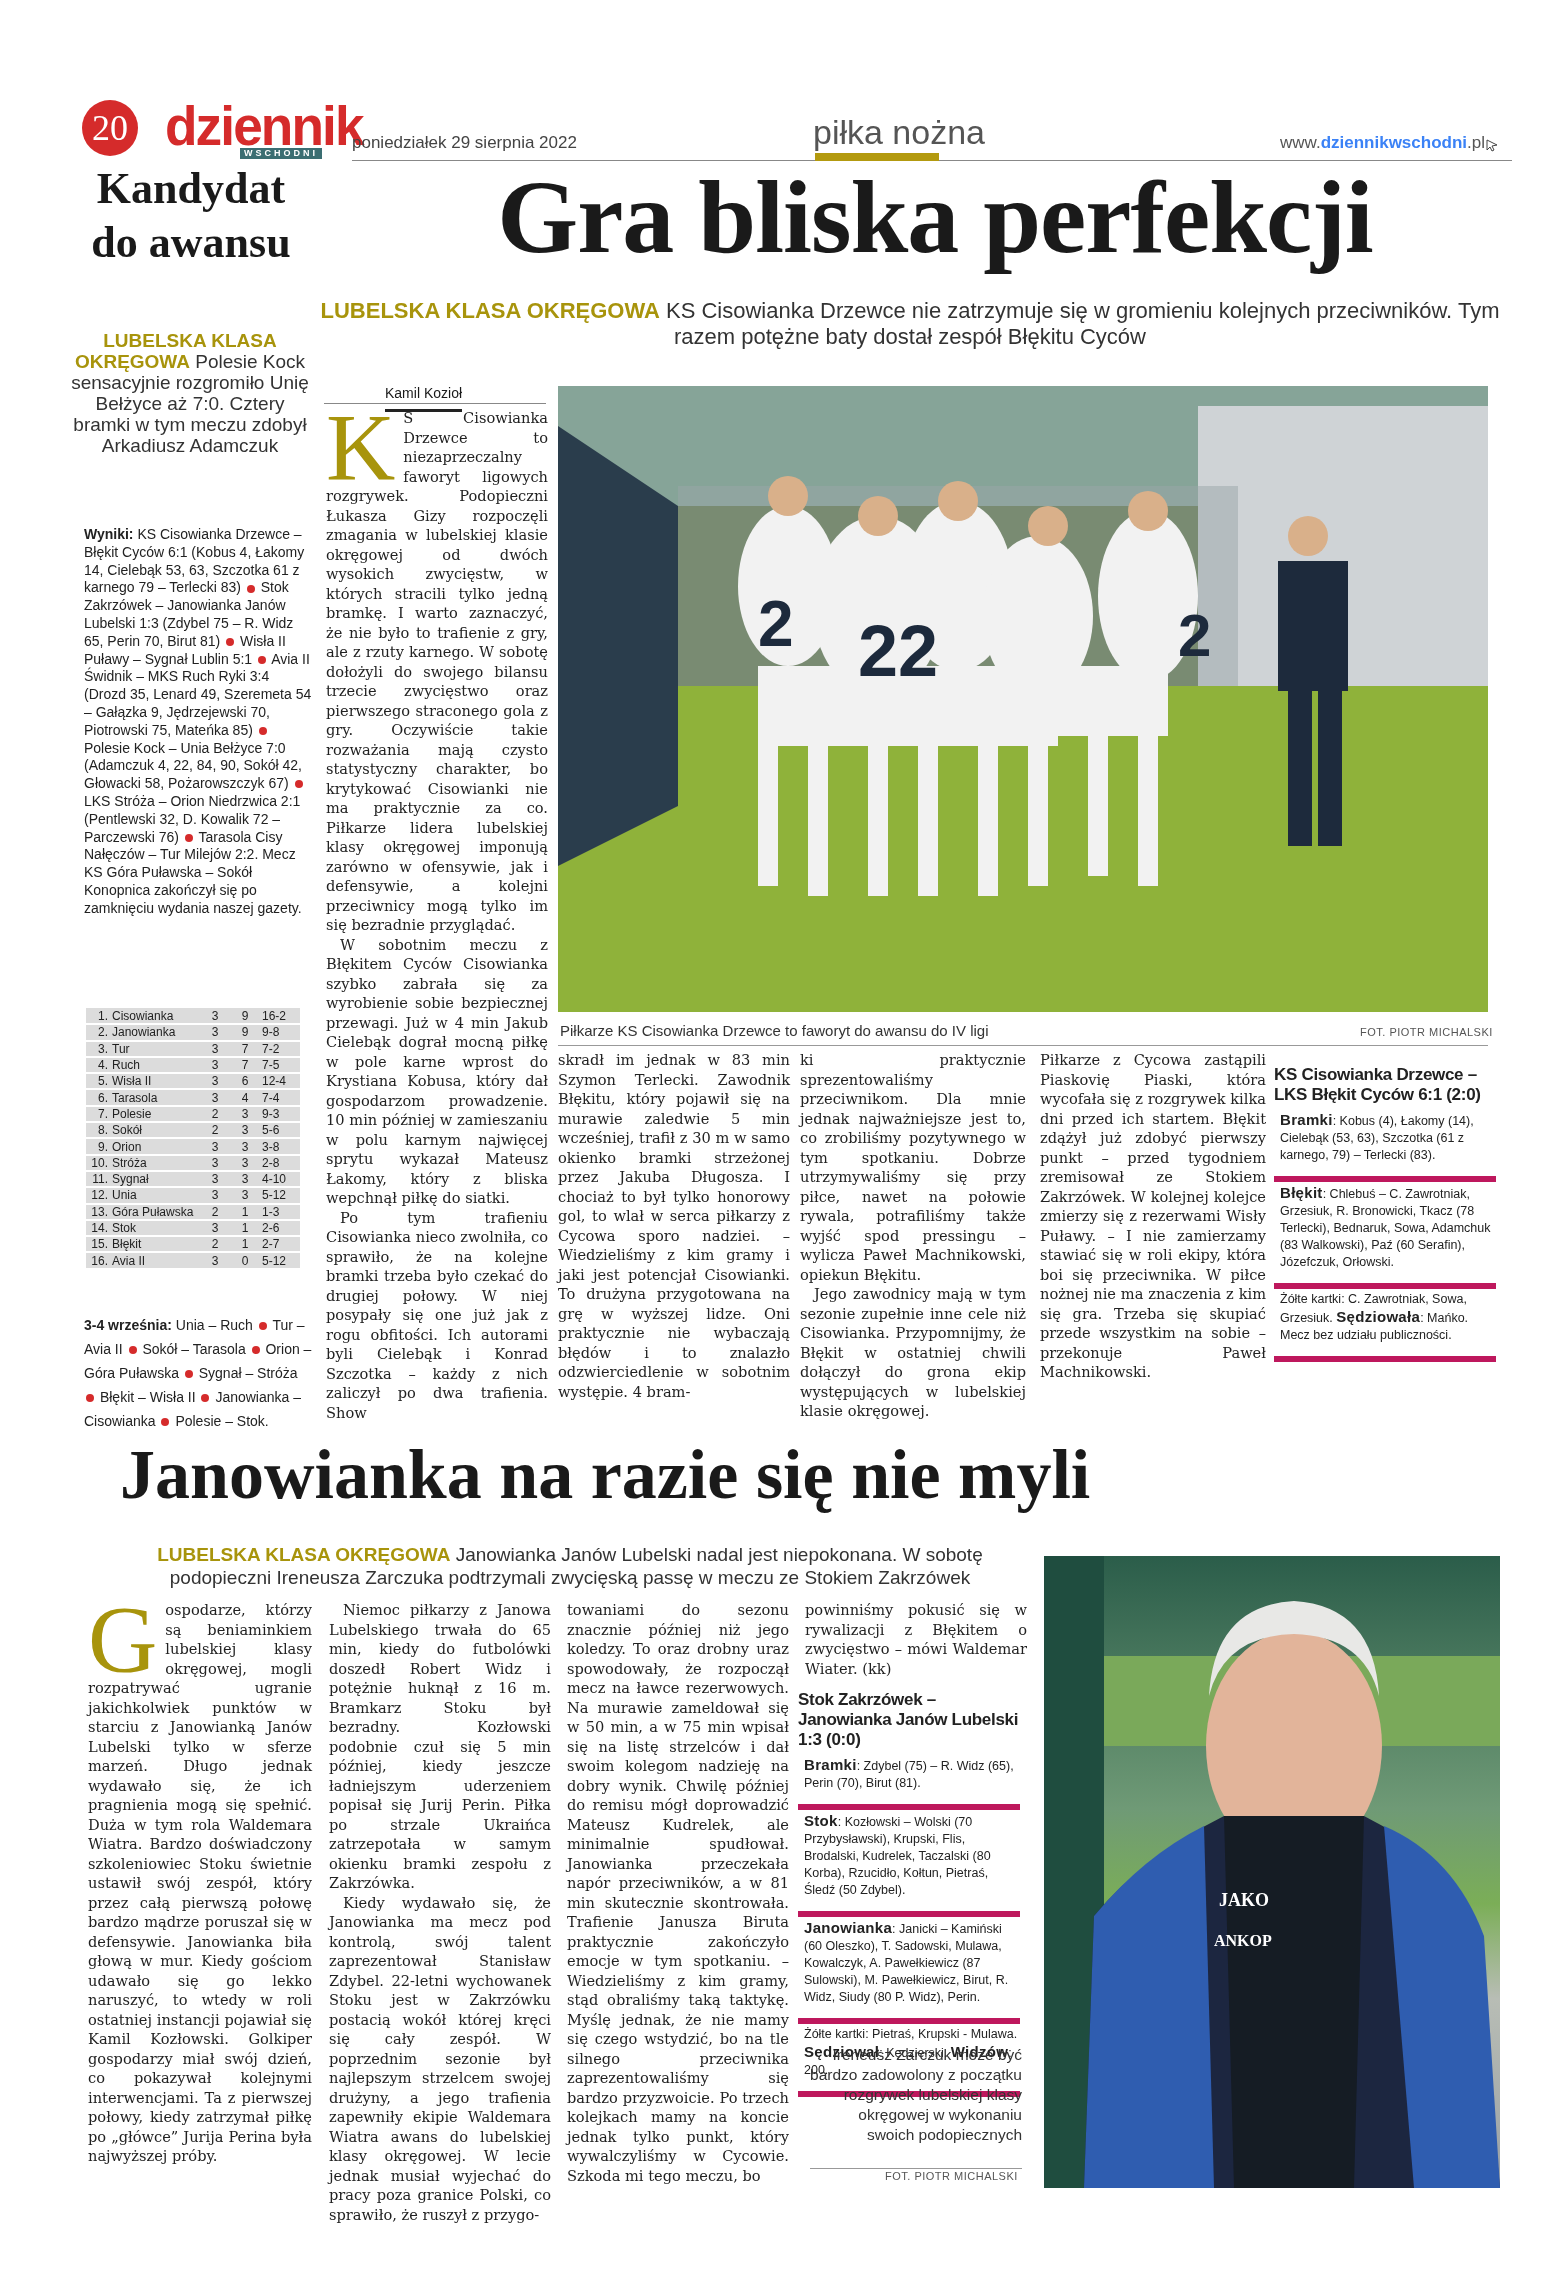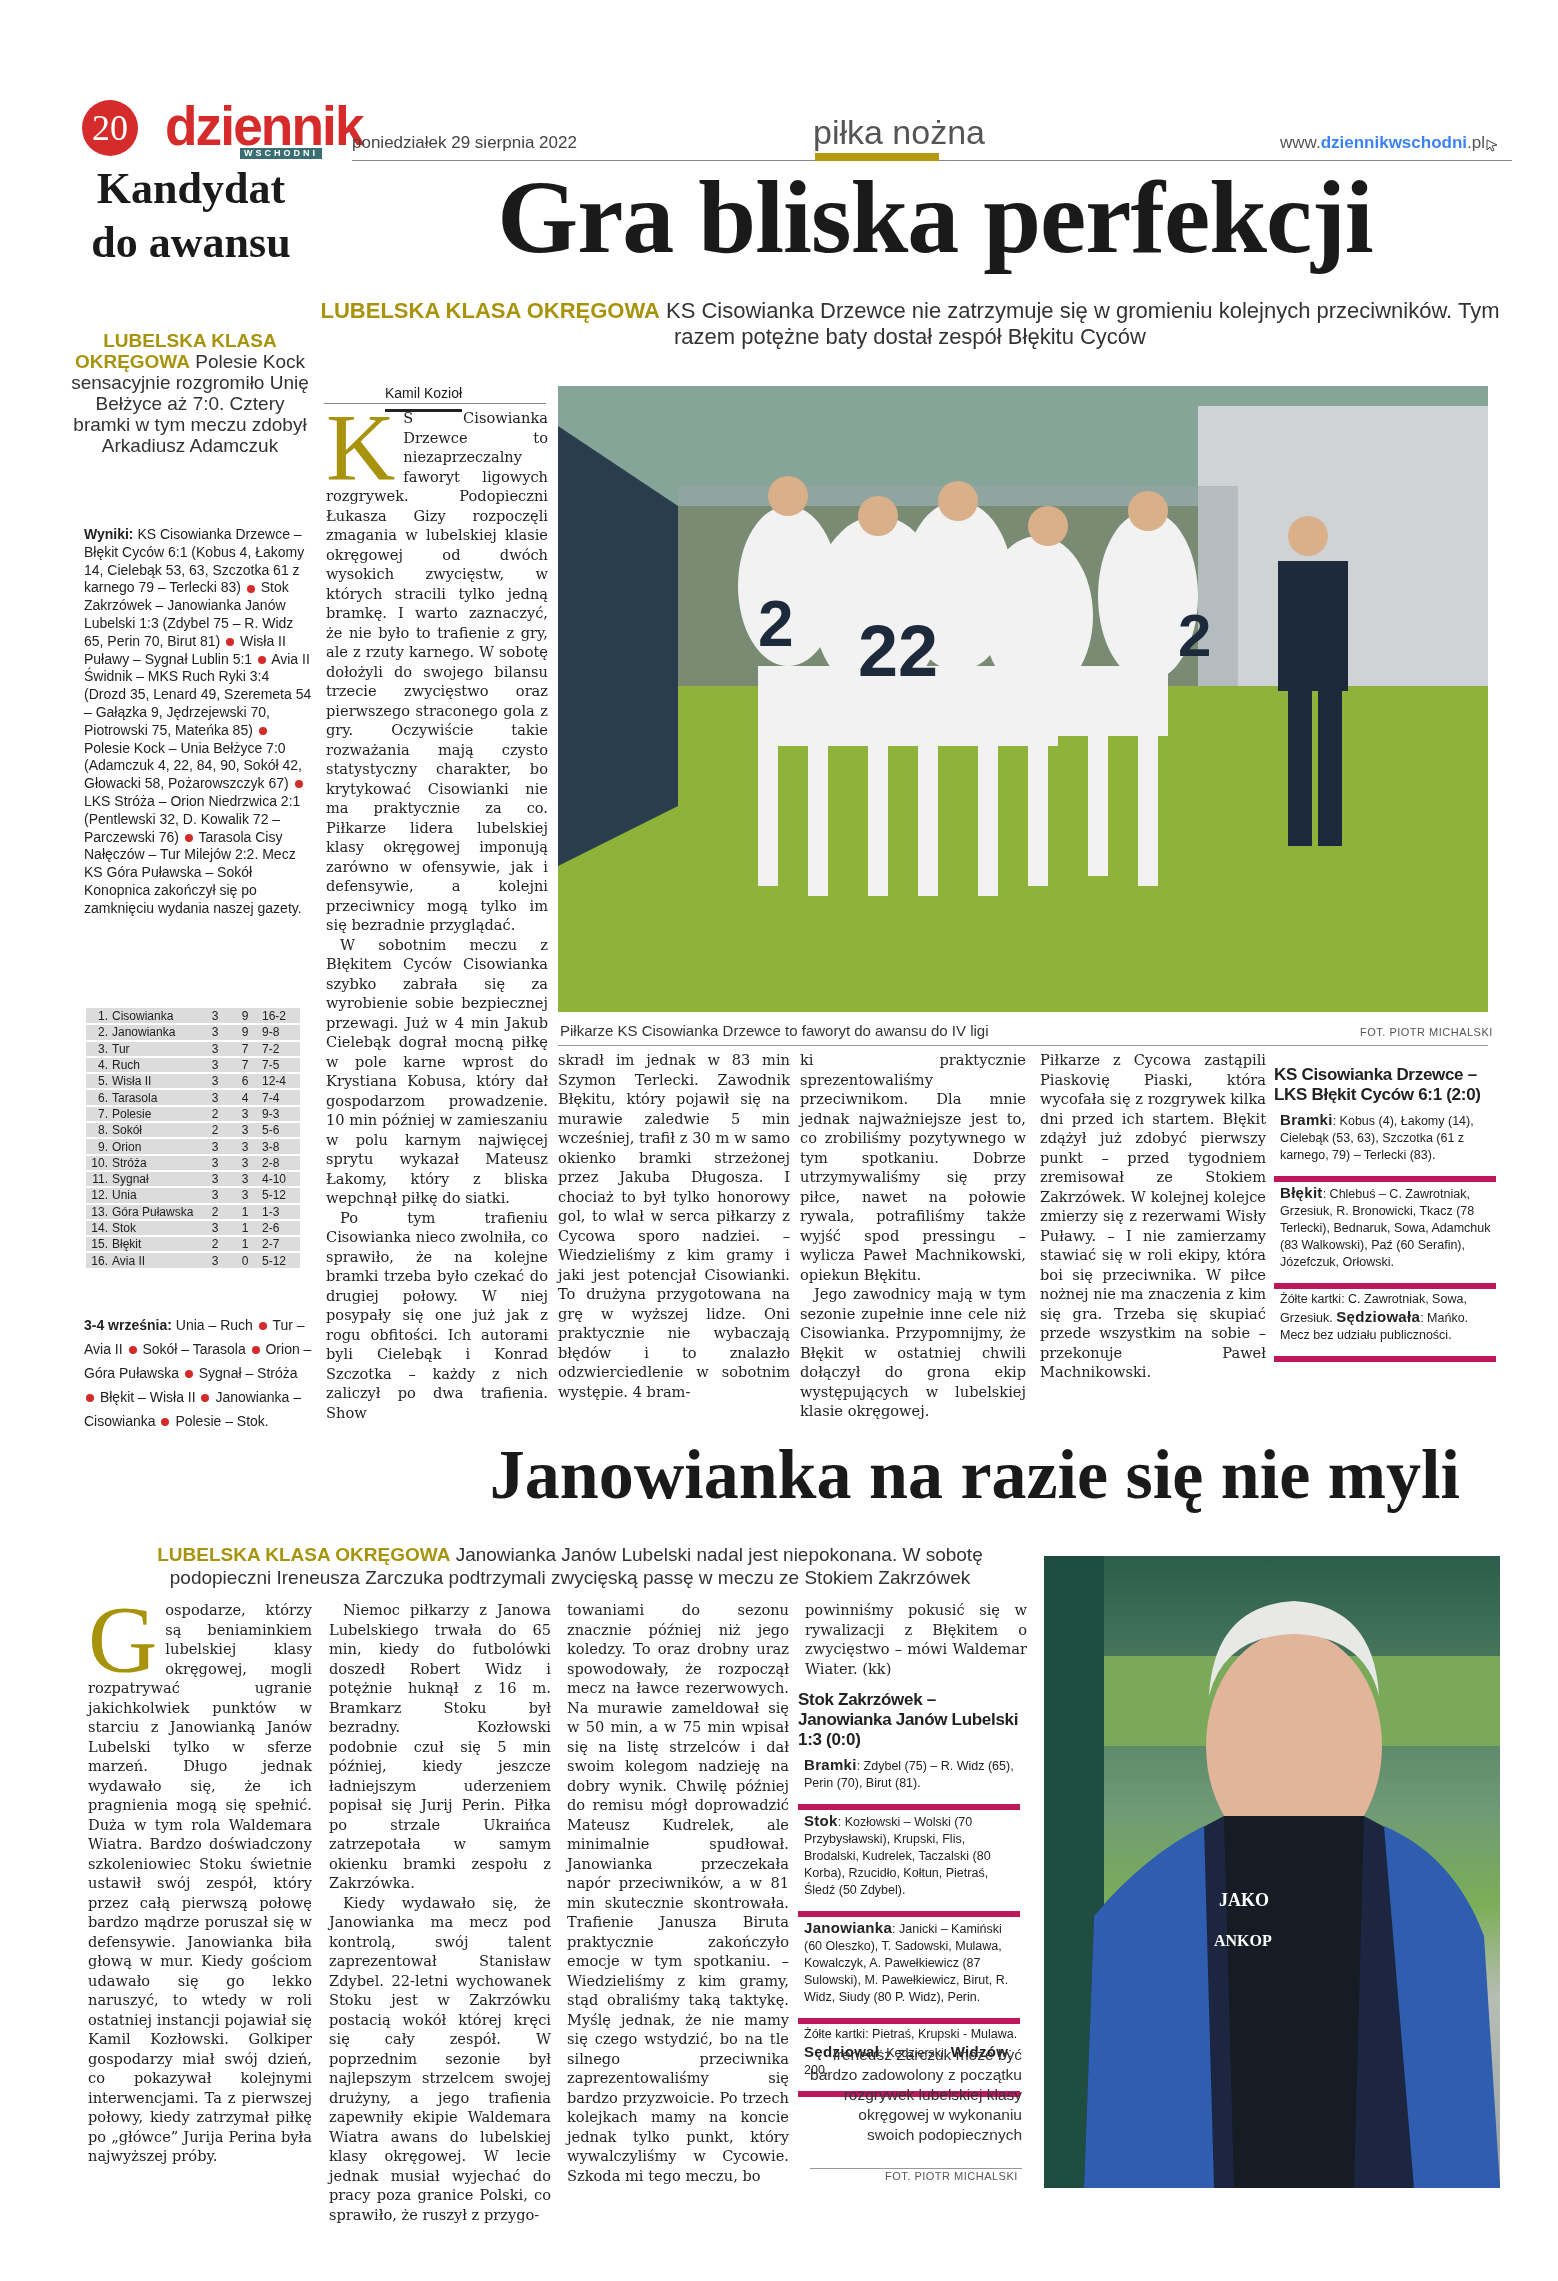--- a/index.html
+++ b/index.html
@@ -48,21 +48,21 @@
   #cap1-line{left:558px;top:1045px;width:930px;height:1px;background:#999}
   #a1c2{left:558px;top:1050px;width:232px}
   #a1c3{left:800px;top:1050px;width:226px}
   #a1c4{left:1040px;top:1050px;width:226px}
   #box1{left:1274px;top:1065px;width:222px;font-family:"Liberation Sans",sans-serif;font-size:12.5px;line-height:17px;color:#222}
   #box1 h3,#box2 h3{font-family:"Liberation Sans",sans-serif;font-size:17px;line-height:20px;font-weight:bold;margin-bottom:4px;letter-spacing:-0.3px}
   .bx{border-bottom:6px solid #be185d;padding:2px 0 12px 6px;transform:scaleX(1)}
   .bx b{font-size:15px;letter-spacing:0.3px}
 
   
-  #title2{left:120px;top:1435px;width:1340px;text-align:right;font-family:"Liberation Serif",serif;font-weight:bold;font-size:70px;line-height:80px}
+  #title2{left:120px;top:1435px;width:1340px;text-align:left;font-family:"Liberation Serif",serif;font-weight:bold;font-size:70px;line-height:80px}
   #lead2{left:110px;top:1543px;width:920px;text-align:center;font-family:"Liberation Sans",sans-serif;font-size:19px;line-height:23px;color:#333}
   #lead2 .gold{font-weight:bold}
   #a2c1{left:88px;top:1600px;width:224px}
   #a2c2{left:329px;top:1600px;width:222px}
   #a2c3{left:567px;top:1600px;width:222px}
   #a2c4{left:805px;top:1600px;width:222px}
   #box2{left:798px;top:1690px;width:222px;font-family:"Liberation Sans",sans-serif;font-size:12.5px;line-height:17px;color:#222}
   #cap2{left:810px;top:2045px;width:212px;text-align:right;font-family:"Liberation Sans",sans-serif;font-size:15.5px;line-height:20px;color:#333}
   #cap2-credit{left:885px;top:2170px;font-family:"Liberation Sans",sans-serif;font-size:11px;color:#555;letter-spacing:0.5px}
   #cap2-line{left:810px;top:2168px;width:212px;height:1px;background:#999}

